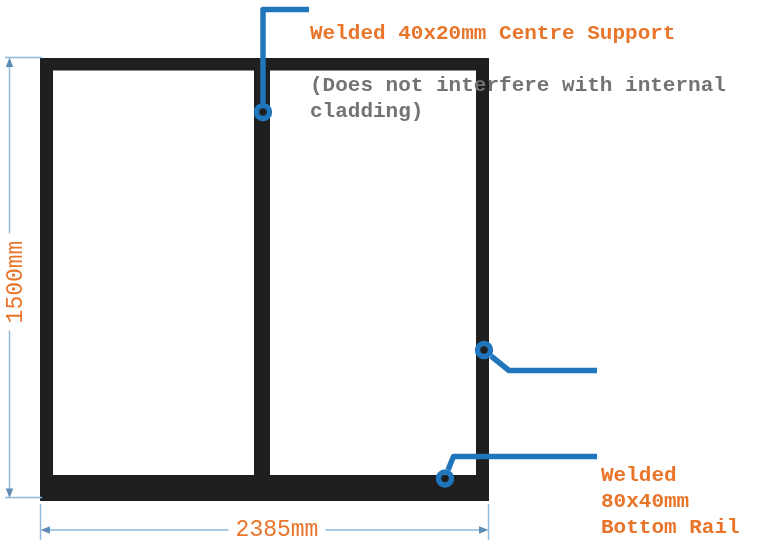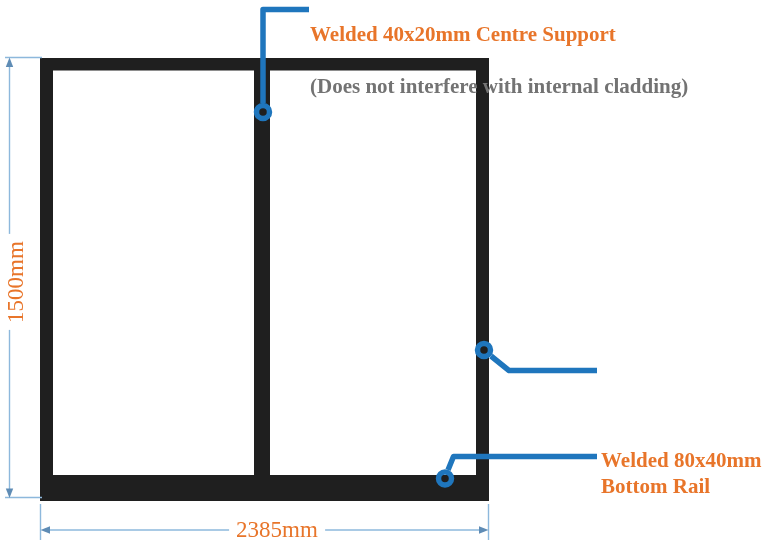--- a/index.html
+++ b/index.html
@@ -1,20 +1,20 @@
 <!DOCTYPE html>
 <html><head>
 <meta charset="utf-8">
 <style>
   html,body{margin:0;padding:0;background:#ffffff;}
   .canvas{
     position:relative;
     width:772px;height:540px;
     background:#ffffff;
-    font-family:Liberation Serif, serif;
+    font-family:Liberation Mono, monospace;
     overflow:hidden;
   }
   .drawing{position:absolute;left:0;top:0;width:778px;height:540px;}
   .ann{
     position:absolute;
     font-weight:bold;
     font-size:21px;
     line-height:26px;
     white-space:pre-line;
   }
@@ -74,20 +74,20 @@
       <circle cx="445" cy="478.5" r="6.5"></circle>
     </g>
   </svg>
 
   <div class="ann" style="left:310px; top:-5px;">
     <div class="orange">Welded 40x20mm Centre Support</div>
     <div class="green">(Does not interfere with internal cladding)</div>
   </div>
 
 
-  <div class="ann orange" style="left:601px; top:447px;">Welded 80x40mm
+  <div class="ann orange" style="left:601px; top:463px;">Welded 80x40mm
 Bottom Rail</div>
 
   <span class="dim-label vertical" style="left:16px; top:282px;">1500mm</span>
 
   <span class="dim-label" style="left:277px; top:530px;">2385mm</span>
 
 </div>
 
 </body></html>

